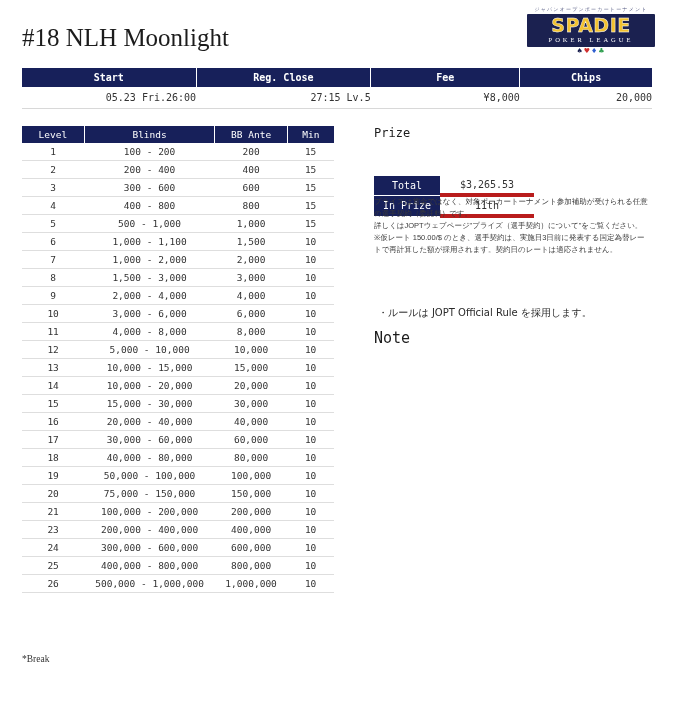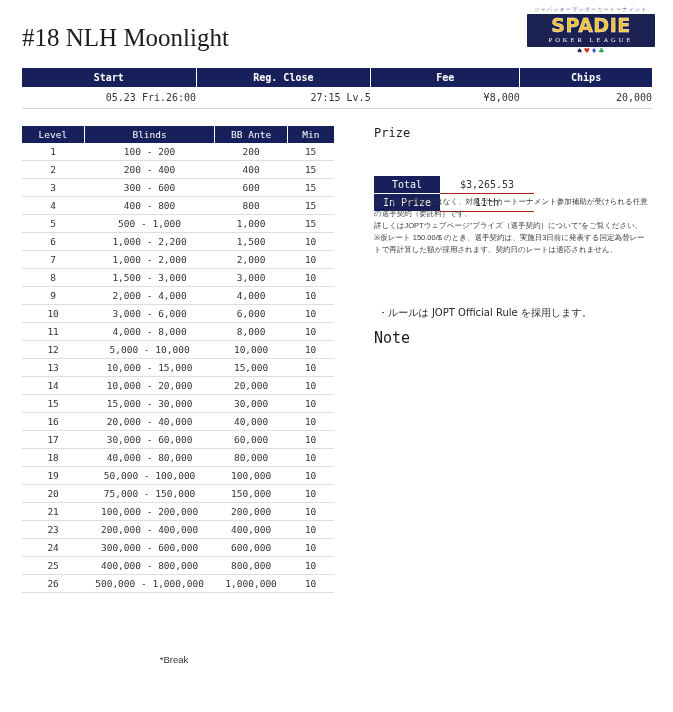--- a/index.html
+++ b/index.html
@@ -130,23 +130,23 @@
   }
   .blinds-table tbody td.col-level { width: 44px; }
   .blinds-table tbody td.col-blinds { width: 140px; }
   .blinds-table tbody td.col-ante { width: 74px; }
   .blinds-table tbody td.col-min { width: 50px; }
   .break-note {
     position: absolute;
     left: 22px;
     top: 654px;
     width: 312px;
-    text-align: center;
+    text-align: left;
     padding-right: 8px;
-    font-family: Liberation Sans, sans-serif;
+    font-family: Liberation Serif, serif;
     font-size: 9.5px;
     color: #333;
     box-sizing: border-box;
   }
 
   
   .prize-head {
     position: absolute;
     left: 374px;
     top: 126px;
@@ -160,21 +160,21 @@
     top: 132px;
     width: 160px;
     border-collapse: collapse;
     font-family: "DejaVu Sans Mono", monospace;
     margin-top: 44px;
   }
   .prize-table td {
     font-size: 10px;
     padding: 3px 0;
     text-align: center;
-    border-bottom: 1px solid #b91c1c;
+    border-bottom: 4px solid #b91c1c;
   }
   .prize-table td.prize-label {
     background: #17205a;
     color: #ffffff;
     width: 66px;
     border-bottom: 1px solid #ffffff;
   }
   .prize-table td.prize-value {
     color: #333;
   }
@@ -281,21 +281,21 @@
         <td class="col-min">15</td>
       </tr>
       <tr>
         <td class="col-level">5</td>
         <td class="col-blinds">500 - 1,000</td>
         <td class="col-ante">1,000</td>
         <td class="col-min">15</td>
       </tr>
       <tr>
         <td class="col-level">6</td>
-        <td class="col-blinds">1,000 - 2,200</td>
+        <td class="col-blinds">1,000 - 1,100</td>
         <td class="col-ante">1,500</td>
         <td class="col-min">10</td>
       </tr>
       <tr>
         <td class="col-level">7</td>
         <td class="col-blinds">1,000 - 2,000</td>
         <td class="col-ante">2,000</td>
         <td class="col-min">10</td>
       </tr>
       <tr>

